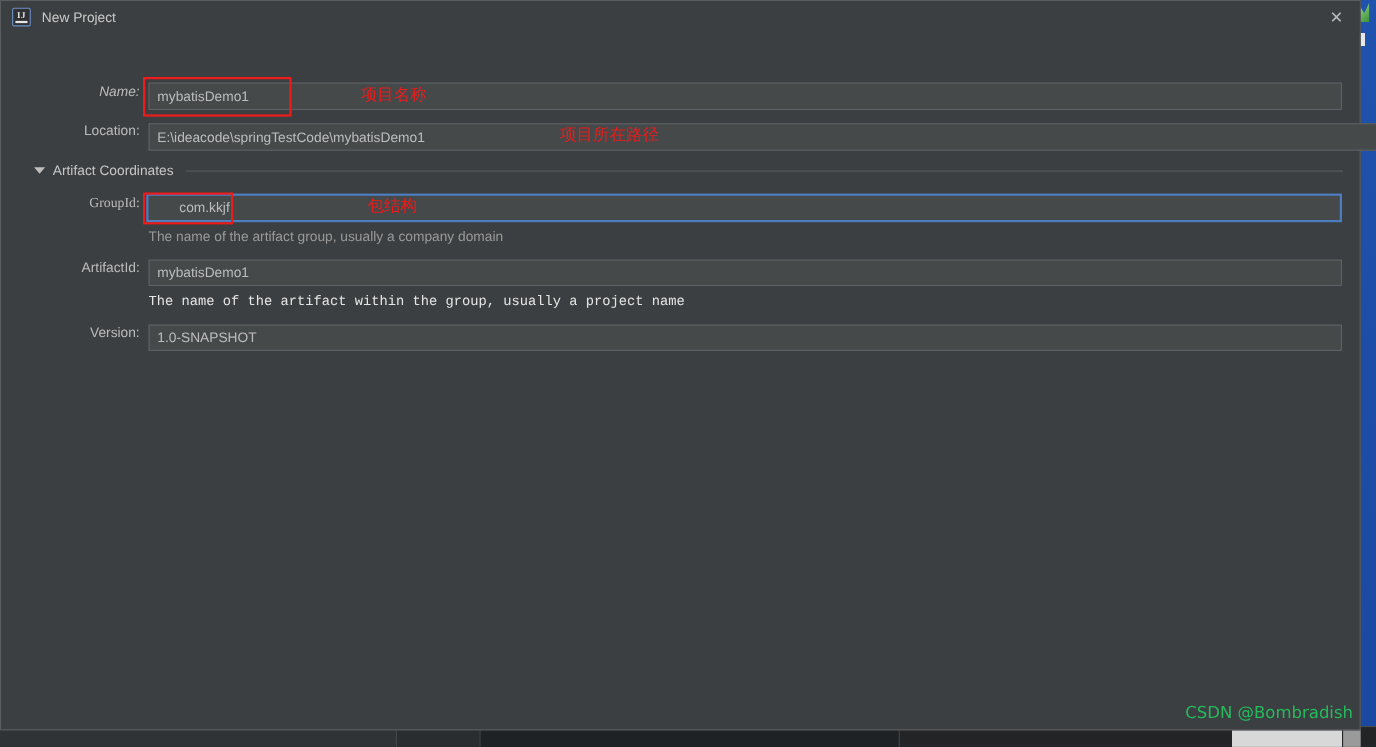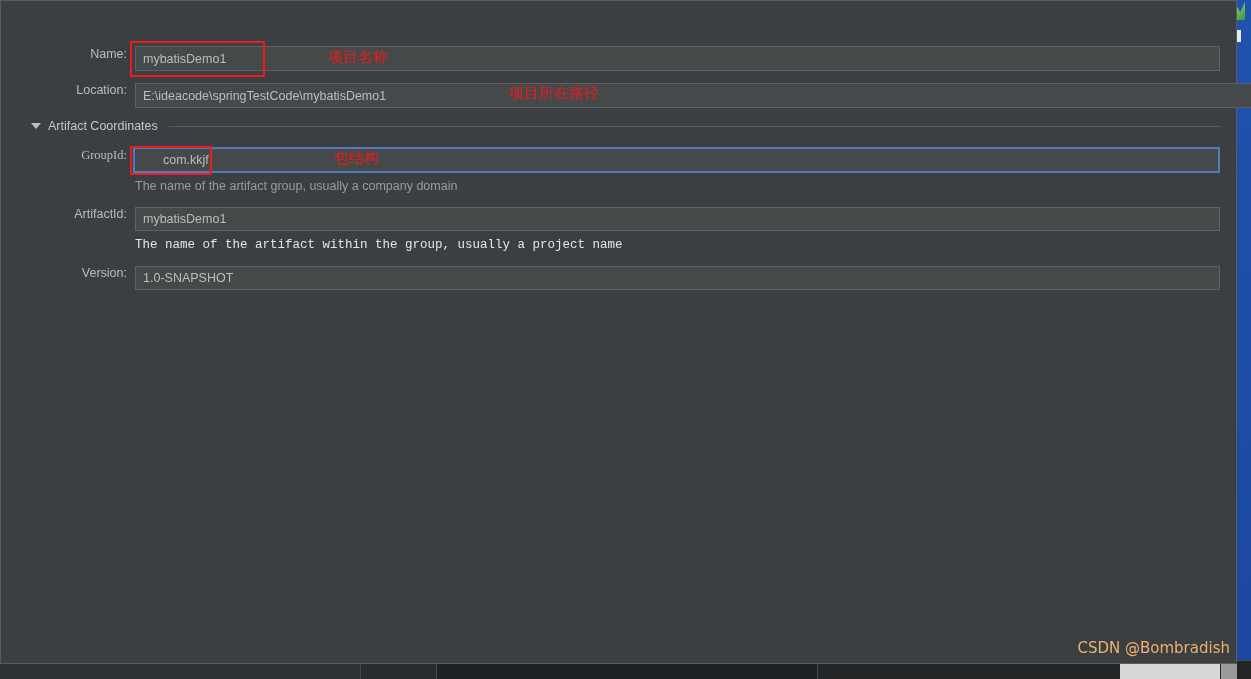--- a/index.html
+++ b/index.html
@@ -165,21 +165,21 @@
     padding-left: 7px;
     font-size: 12.5px;
     color: #bdbdbd;
   }
   .txtfield.focused {
     border: 2px solid #4c7dc1;
     background: #45494a;
     padding-left: 28px;
   }
 
-  #row-name      { left: 28px;  top: 46px;  }
+  #row-name      { left: 28px;  top: 46px; font-style: italic;  }
   #row-name .lbl { width: 98px; }
   #name-input    { position:absolute; left: 134px; top: 45px; width: 1085px; height: 25px; }
 
   #row-location      { left: 28px; top: 82px; }
   #row-location .lbl { width: 98px; }
   #location-input    { position:absolute; left: 134px; top: 82px; width: 1190px; height: 25px; }
   #folder-icon {
     position: absolute;
     right: 8px;
     top: 6px;
@@ -304,21 +304,21 @@
     border: 1px solid #5a7fae;
     color: #e6edf5;
     font-weight: bold;
   }
 
   #watermark {
     position: absolute;
     right: 6px;
     bottom: 6px;
     font-size: 15px;
-    color: #fdba74;
+    color: #22c55e;
     font-family: "DejaVu Sans", sans-serif;
     opacity: 0.92;
     white-space: nowrap;
   }
 </style>
 </head>
 <body>
 
 <div id="desktop">
   <div id="desktop-strip-right">
@@ -329,20 +329,28 @@
     <div class="taskbar-seg" id="tb-a"></div>
     <div class="taskbar-seg" id="tb-b"></div>
     <div class="taskbar-seg" id="tb-c"></div>
     <div class="taskbar-seg" id="tb-d"></div>
     <div class="taskbar-seg" id="tb-e"></div>
   </div>
 </div>
 
 <div id="dialog">
 
+  <div id="titlebar">
+    <div id="ij-icon">
+      <span class="ij-letters">IJ</span>
+      <span class="ij-bar"></span>
+    </div>
+    <span id="window-title">New Project</span>
+    <div id="close-button">✕</div>
+  </div>
 
   <div id="form-area">
 
     <div class="row" id="row-name">
       <span class="lbl">Name:</span>
     </div>
     <div class="txtfield" id="name-input">
       <span>mybatisDemo1</span>
     </div>
 

